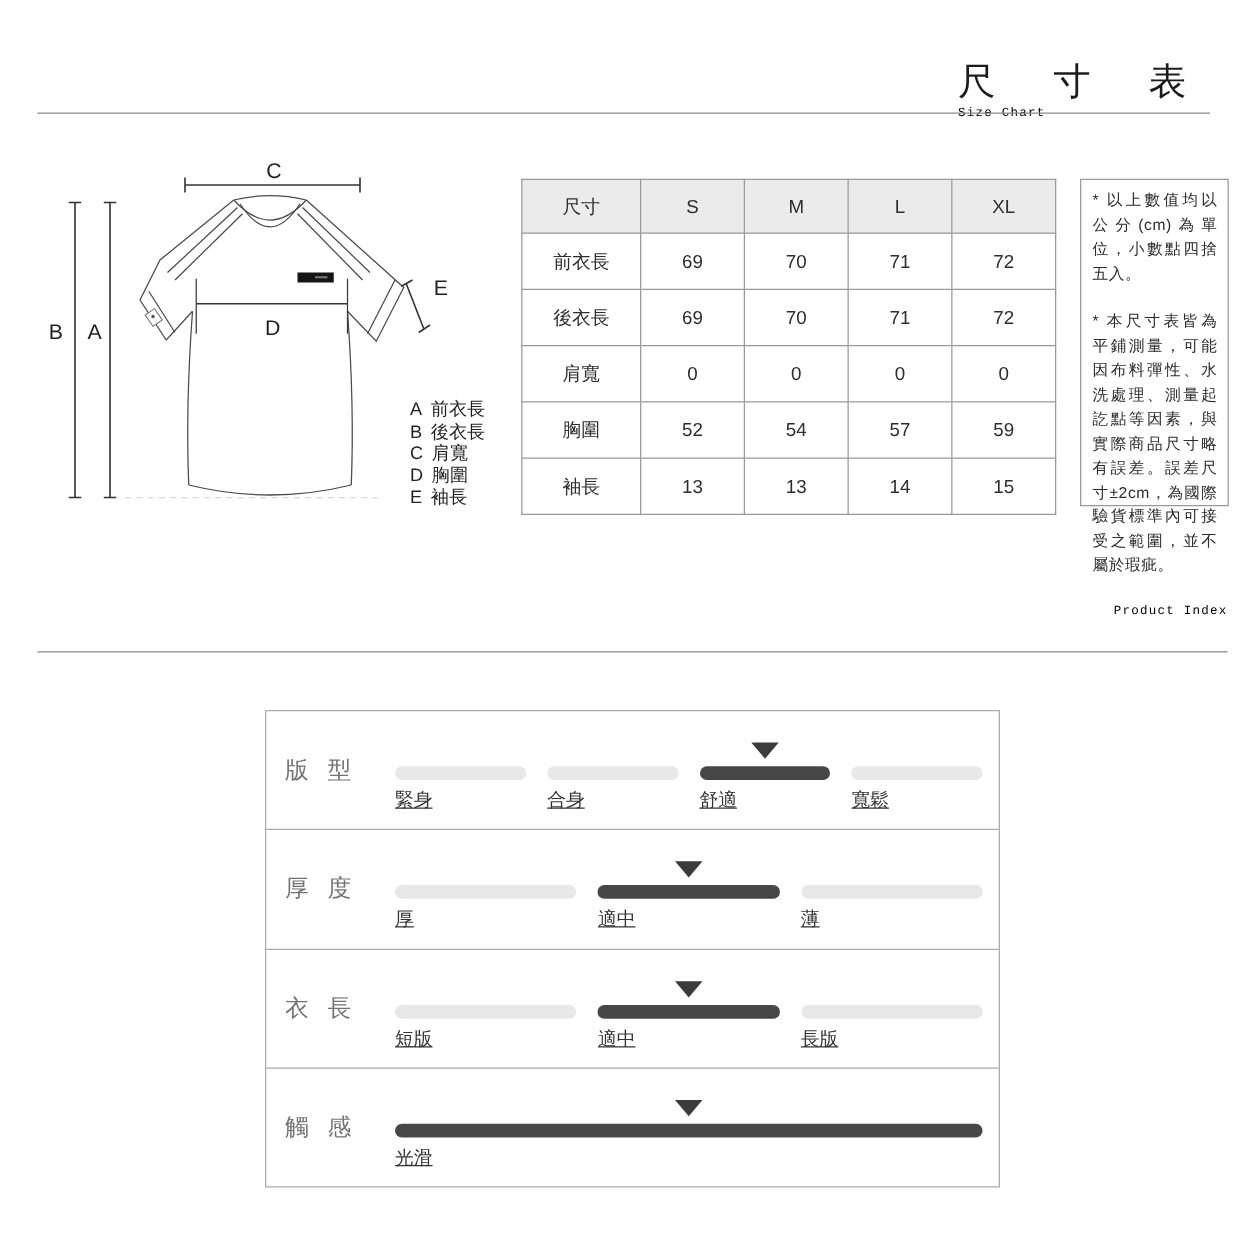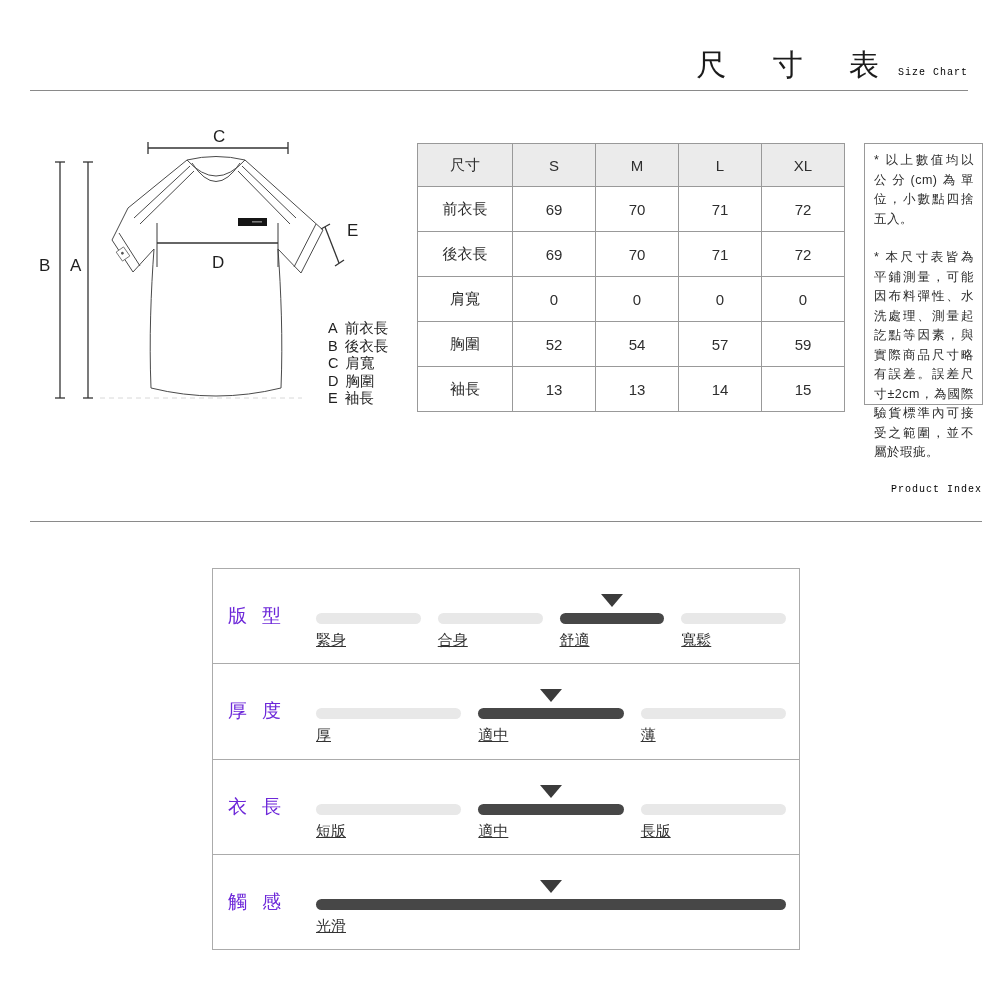--- a/index.html
+++ b/index.html
@@ -5,21 +5,21 @@
   html,body{margin:0;padding:0;background:#fff;}
   #canvas{position:relative;width:1000px;height:1000px;background:#ffffff;overflow:hidden;
           font-family:"Liberation Sans","DejaVu Sans",sans-serif;color:#333;}
 
   
   .section-title{position:absolute;display:flex;align-items:baseline;color:#1b1b1b;white-space:nowrap;}
   .title-zh{font-size:30px;letter-spacing:19px;font-weight:400;}
   .title-zh.small{font-size:28px;letter-spacing:11px;}
   .title-en{font-family:"Liberation Mono","DejaVu Sans Mono",monospace;font-size:10px;letter-spacing:1px;color:#000000;}
   .hr{position:absolute;height:1px;background:#8a8a8a;}
-  #sc-title{top:45px;right:32px;}
+  #sc-title{top:45px;right:32px;flex-direction:column;}
   #hr-top{left:30px;right:32px;top:90px;}
   #pi-title{top:484px;right:18px;}
   #hr-mid{left:30px;right:18px;top:521px;}
 
   
   #shirt-svg{position:absolute;left:30px;top:120px;width:370px;height:290px;}
   #dim-legend{position:absolute;left:328px;top:320px;font-size:14.5px;line-height:17.5px;color:#1f1f1f;}
   .legend-row{display:flex;gap:7px;white-space:nowrap;}
 
   
@@ -36,21 +36,21 @@
          letter-spacing:0.5px;color:#2b2b2b;text-align:justify;margin-left:20px;}
   #notes p{margin:0 0 19px 0;}
   #notes p:last-child{margin-bottom:0;}
 
   
   #index-box{position:absolute;left:212px;top:568px;width:588px;height:382px;box-sizing:border-box;
              border:1px solid #ababab;display:flex;flex-direction:column;}
   .idx-row{flex:1;position:relative;}
   .idx-row + .idx-row{border-top:1px solid #ababab;}
   .idx-label{position:absolute;left:15px;top:50%;transform:translateY(-50%);
-             font-size:19px;letter-spacing:15px;color:#6d28d9;white-space:nowrap;}
+             font-size:19px;letter-spacing:15px;color:#737373;white-space:nowrap;}
   .bars{position:absolute;left:103px;top:25px;width:470px;display:flex;gap:17px;text-decoration:underline;}
   .bar-group{flex:1;min-width:0;display:flex;flex-direction:column;}
   .marker-slot{height:19px;display:flex;justify-content:center;align-items:flex-start;}
   .tri{width:0;height:0;border-left:11px solid transparent;border-right:11px solid transparent;
        border-top:13px solid #3b3b3b;visibility:hidden;}
   .bar-group.selected .tri{visibility:visible;}
   .bar{height:11px;border-radius:6px;background:#e8e8e8;}
   .bar-group.selected .bar{background:#474747;}
   .bar-label{margin-top:7px;font-size:15px;color:#333;white-space:nowrap;}
 </style>

